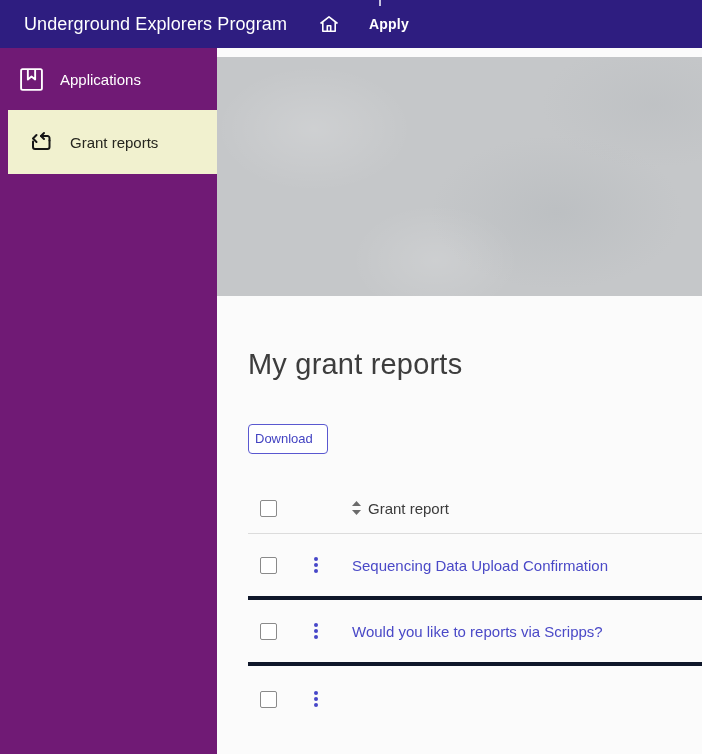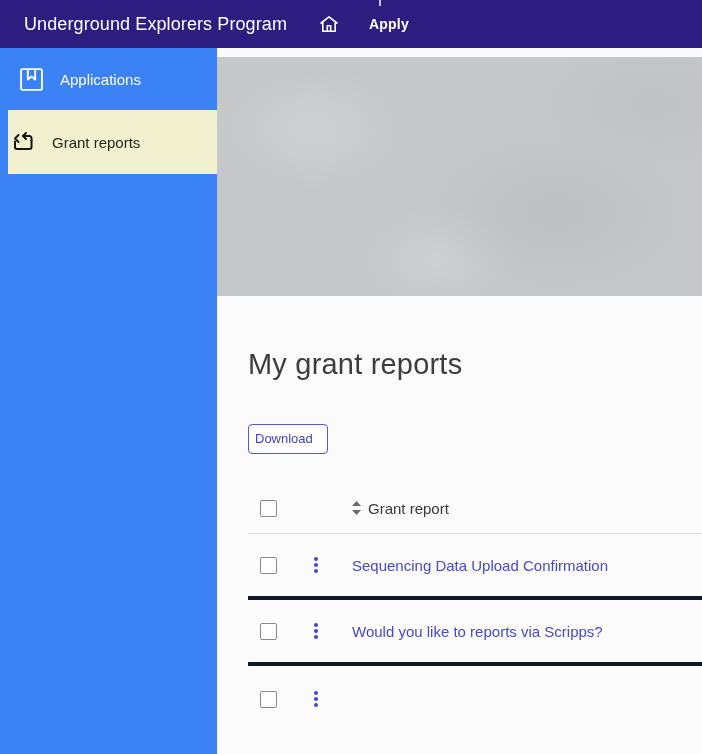--- a/index.html
+++ b/index.html
@@ -34,37 +34,37 @@
   }
   .topbar-tick {
     position: absolute; left: 379px; top: 0;
     width: 2px; height: 6px; background: rgba(225,225,240,0.85);
   }
 
   
   .sidebar {
     position: absolute; top: 48px; left: 0;
     width: 217px; height: 706px;
-    background: #3b82f6;
+    background: #701a75;
   }
   .side-item {
     height: 62px; display: flex; align-items: center;
     padding-left: 18px; cursor: pointer;
     color: #ffffff; font-size: 15px;
   }
   .side-item .side-icon {
     width: 26px; height: 26px; margin-right: 16px;
     display: flex; align-items: center; justify-content: center;
     flex: 0 0 26px;
   }
   .side-item.active {
     background: #f1f1cf;
     color: #26261f;
     margin-left: 8px;
-    padding-left: 2px;
+    padding-left: 20px;
     height: 64px;
   }
 
   
   .main { position: absolute; left: 217px; top: 57px; width: 485px; height: 706px; }
   .banner {
     height: 239px;
     background:
       radial-gradient(140px 90px at 20% 30%, rgba(255,255,255,0.16), rgba(255,255,255,0) 70%),
       radial-gradient(180px 110px at 70% 65%, rgba(150,158,164,0.18), rgba(150,158,164,0) 70%),

